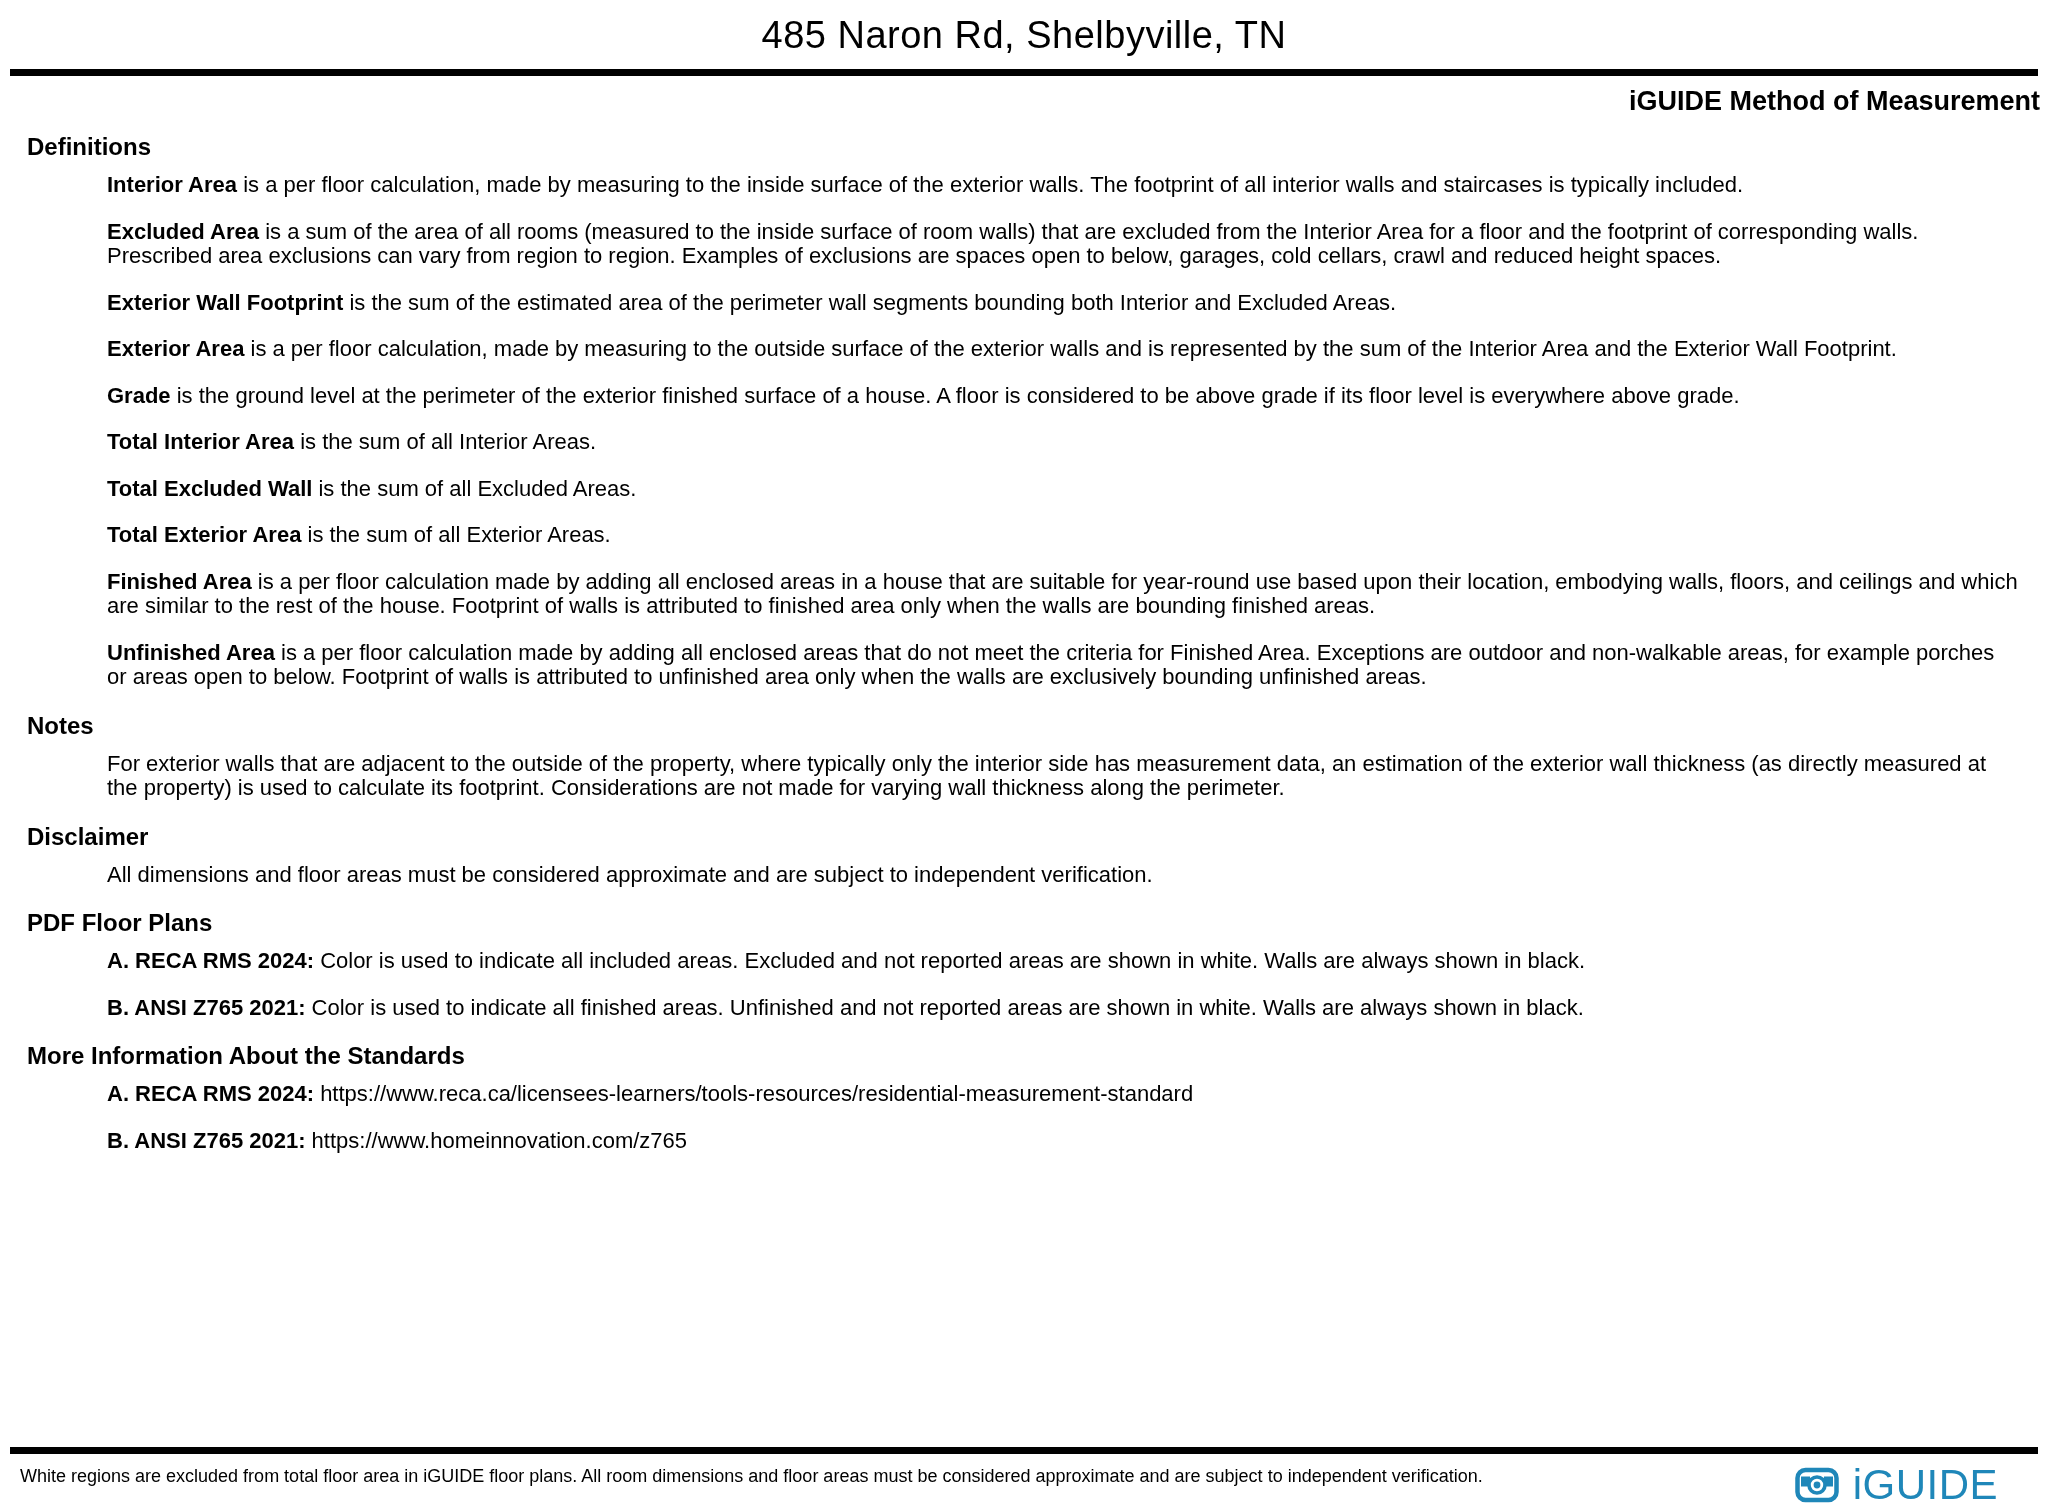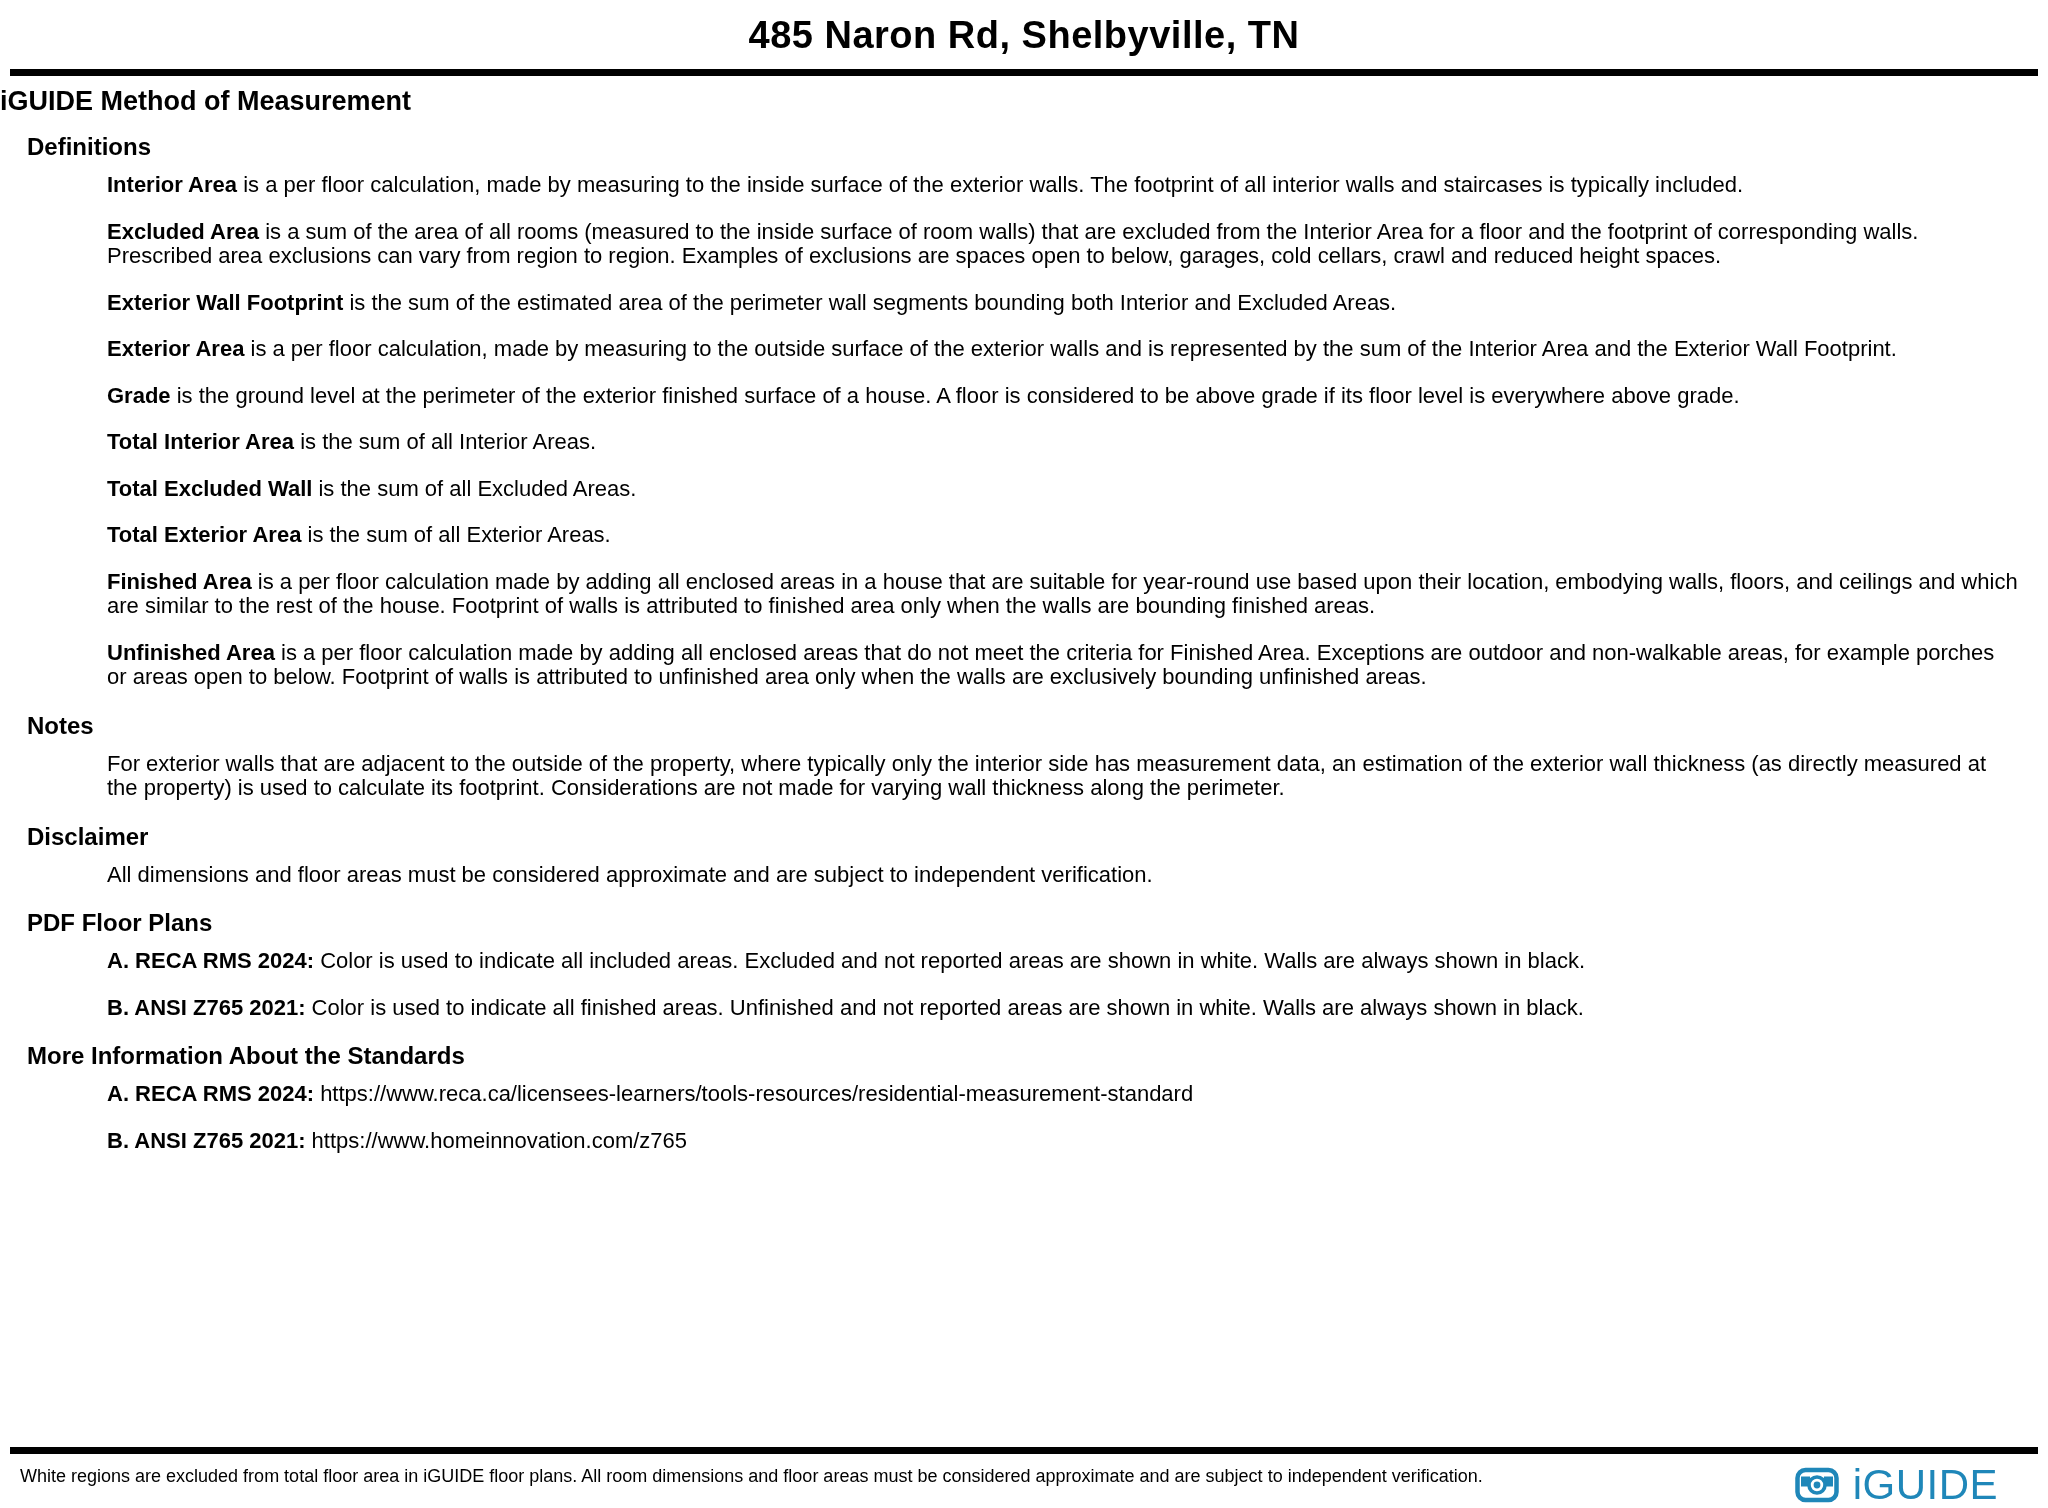--- a/index.html
+++ b/index.html
@@ -11,36 +11,36 @@
     background: #ffffff;
     color: #000000;
     font-family: "Liberation Sans", sans-serif;
     display: flex;
     flex-direction: column;
     box-sizing: border-box;
     overflow: hidden;
   }
   .doc-title {
     font-size: 38px;
-    font-weight: bold;
+    font-weight: normal;
     text-align: center;
     margin: 14px 0 12px 0;
     letter-spacing: 0.5px;
   }
   .rule {
     height: 7px;
     background: #000;
     margin: 0 10px;
     flex: 0 0 auto;
   }
   .doc-subtitle {
     font-size: 27px;
     font-weight: bold;
-    text-align: left;
-    margin: 10px 16px 4px 0;
+    text-align: right;
+    margin: 10px 8px 4px 0;
   }
   .sections { flex: 0 1 auto; }
   .section-heading {
     font-size: 24px;
     font-weight: bold;
     margin: 12px 0 12px 0;
     padding-left: 27px;
   }
   .para {
     margin: 0 30px 22px 107px;

